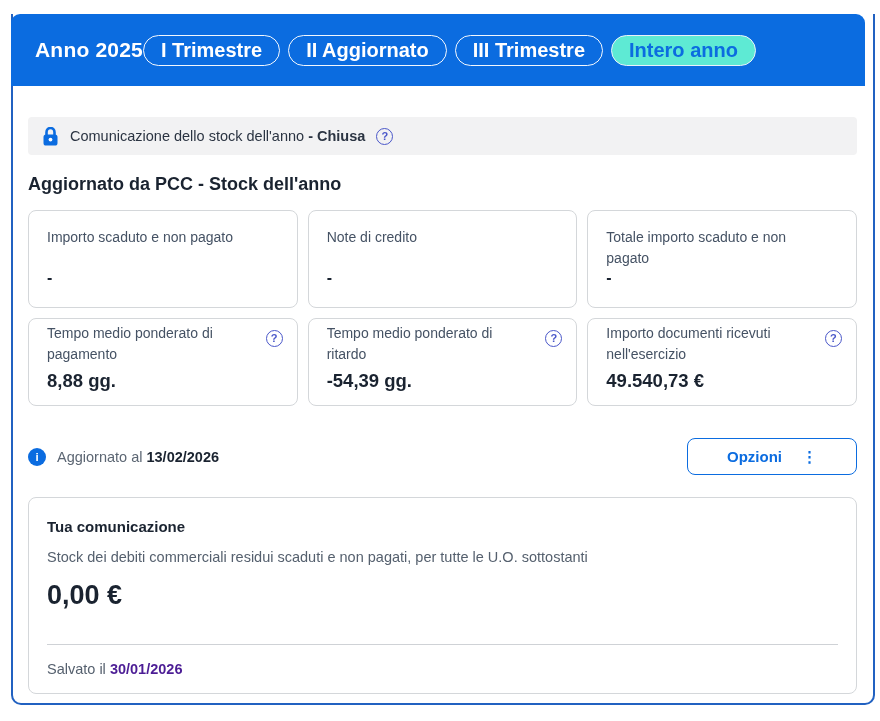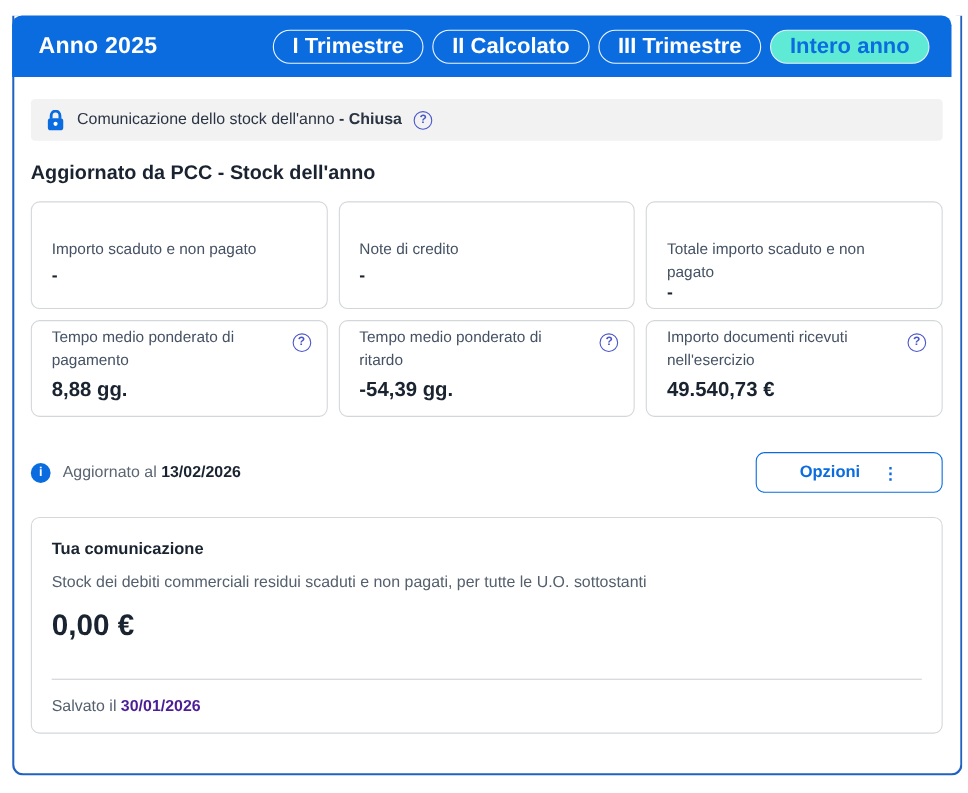--- a/index.html
+++ b/index.html
@@ -5,23 +5,23 @@
   * { box-sizing: border-box; margin: 0; padding: 0; }
   html,body { width: 880px; height: 721px; background: #ffffff;
     font-family: "Liberation Sans", sans-serif; }
   .frame {
     position: absolute; left: 11px; top: 14px; width: 864px; height: 691px;
     border: 2px solid #2161c1; border-top: none;
     border-radius: 10px; border-top-left-radius: 0; border-top-right-radius: 0;
   }
   
   .panel-header {
-    margin: 0 8px 0 -2px; height: 56px; background: #0b6ce0;
+    margin: 0 8px 11px -2px; height: 72px; background: #0b6ce0;
     border-radius: 9px 9px 0 0; display: flex; align-items: center;
-    justify-content: space-between; padding: 0 20px 0 24px;
+    justify-content: flex-start; padding: 0 20px 0 24px;
   }
   .panel-title { color: #ffffff; font-size: 21px; font-weight: bold; letter-spacing: .2px; }
   .tabs { display: flex; gap: 8px; align-items: center; }
   .pill {
     height: 31px; padding: 0 17px; border-radius: 16px; cursor: pointer;
     border: 1px solid rgba(255,255,255,.95); background: transparent;
     color: #ffffff; font-size: 20px; font-weight: 600;
     font-family: "Liberation Sans", sans-serif; white-space: nowrap;
   }
   .pill.selected { background: #5eead4; color: #0b6ce0; border-color: #e9f1fb; }
@@ -38,21 +38,21 @@
     border-radius: 50%; color: #4a57c9; font-size: 11px; font-weight: bold;
     align-items: center; justify-content: center; flex: none; line-height: 1;
   }
   .section-title { margin-top: 19px; font-size: 18px; font-weight: bold; color: #1a2330; }
   
   .cards-grid { margin-top: 15px; display: grid; grid-template-columns: repeat(3, 1fr); gap: 10px; }
   .stat-card {
     border: 1px solid #d4d7da; border-radius: 8px; background: #fff;
     display: flex; flex-direction: column;
   }
-  .stat-card.tall { height: 98px; padding: 32px 18px 20px; justify-content: space-between; }
+  .stat-card.tall { height: 98px; padding: 16px 18px 20px; justify-content: space-between; }
   .stat-card.short { height: 88px; padding: 13px 14px 13px 18px; justify-content: flex-end; }
   .stat-label { font-size: 14px; color: #455264; line-height: 1.5; max-width: 215px; }
   .label-row { display: flex; justify-content: space-between; align-items: flex-start; }
   .label-row .stat-label { max-width: 200px; flex: 1; }
   .label-row .help-icon { margin-top: 7px; }
   .stat-value { font-size: 16px; font-weight: bold; color: #1a2330; }
   .stat-card.short .stat-value { font-size: 18.5px; margin-top: 5px; }
   
   .update-row { margin-top: 32px; display: flex; align-items: center; justify-content: space-between; }
   .update-left { display: flex; align-items: center; gap: 11px; font-size: 14.5px; color: #5c6673; }
@@ -83,21 +83,21 @@
 </style>
 </head>
 <body>
 
 <div class="frame">
 
   <div class="panel-header">
     <div class="panel-title">Anno 2025</div>
     <div class="tabs">
       <button class="pill">I Trimestre</button>
-      <button class="pill">II Calcolato</button>
+      <button class="pill">II Aggiornato</button>
       <button class="pill">III Trimestre</button>
       <button class="pill selected">Intero anno</button>
     </div>
   </div>
 
   <div class="panel-body">
 
     <div class="status-bar">
       <span style="display:inline-flex;flex:none;">
         <svg width="17" height="19" viewBox="0 0 17 19">

